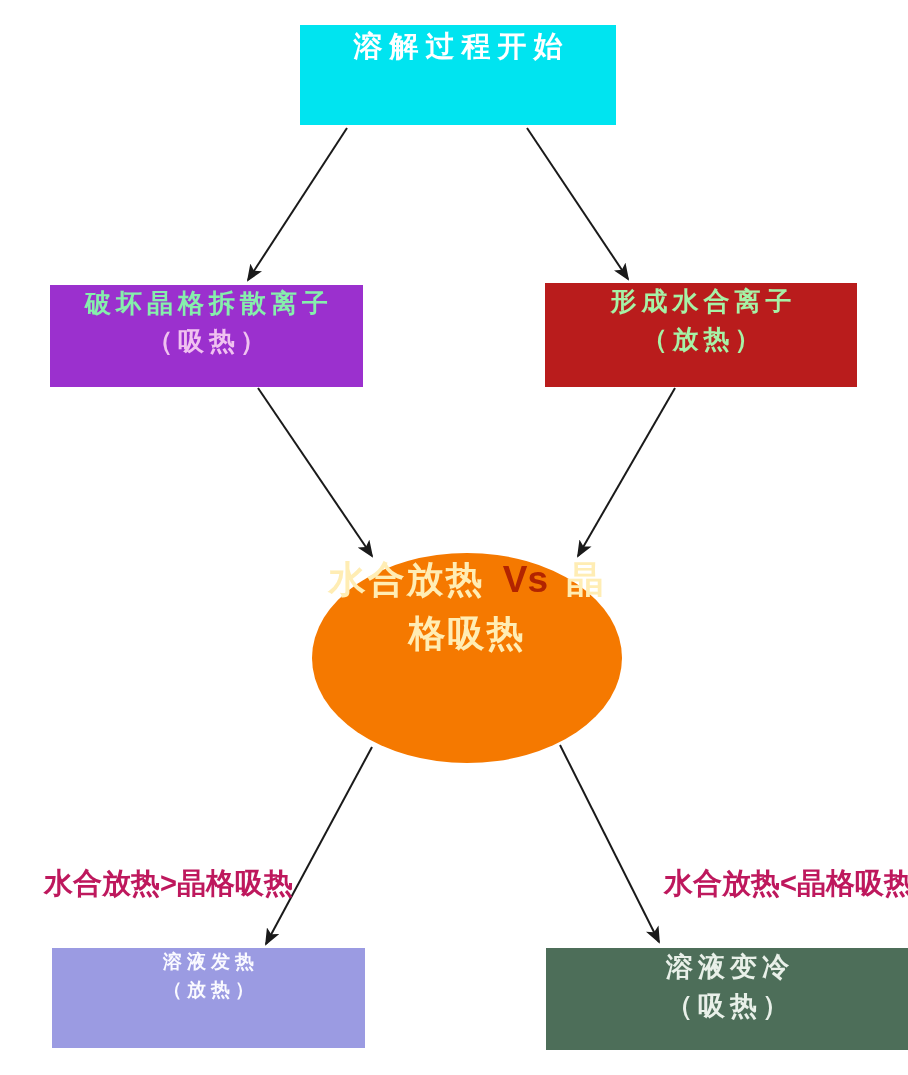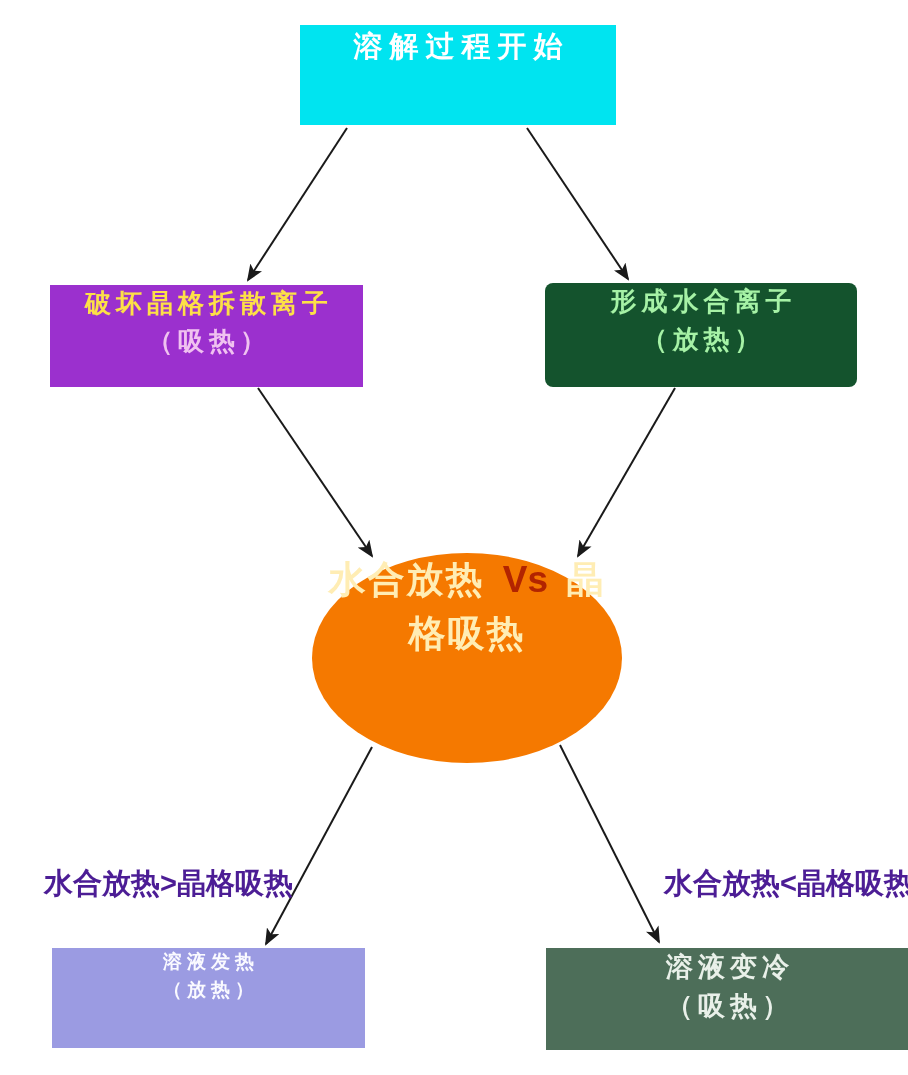--- a/index.html
+++ b/index.html
@@ -77,21 +77,21 @@
   .node-endo {
     left: 546px; top: 948px;
     width: 368px; height: 102px;
     font-size: 27px;
     letter-spacing: 5px;
   }
   .edge-label {
     position: absolute;
     font-size: 29px;
     font-weight: bold;
-    color: #4c1d95;
+    color: #be185d;
     white-space: nowrap;
   }
   .edge-label-left {
     left: 44px; top: 864px;
   }
   .edge-label-right {
     left: 664px; top: 864px;
   }
 </style>
 </head>
@@ -111,25 +111,25 @@
     <line x1="675" y1="388" x2="578" y2="556" stroke="#1a1a1a" stroke-width="2" marker-end="url(#ah)"></line>
     <line x1="372" y1="747" x2="266" y2="944" stroke="#1a1a1a" stroke-width="2" marker-end="url(#ah)"></line>
     <line x1="560" y1="745" x2="659" y2="942" stroke="#1a1a1a" stroke-width="2" marker-end="url(#ah)"></line>
   </svg>
 
   <div class="node node-start" style="background: rgb(0, 228, 240);">
     <span class="ln" style="color: rgb(255, 255, 255);">溶解过程开始</span>
   </div>
 
   <div class="node node-lattice" style="background: rgb(155, 48, 206);">
-    <span class="ln" style="color: #fde047; font-family: Liberation Serif, serif;">破坏晶格拆散离子</span>
+    <span class="ln" style="color: #86efac; font-family: Liberation Serif, serif;">破坏晶格拆散离子</span>
     <span class="ln" style="color: rgb(240, 194, 240);">（吸热）</span>
   </div>
 
-  <div class="node node-hydration" style="background: #14532d; border-radius: 8px;">
+  <div class="node node-hydration" style="background: #b91c1c;">
     <span class="ln" style="color: rgb(166, 242, 166);">形成水合离子</span>
     <span class="ln" style="color: rgb(166, 242, 166);">（放热）</span>
   </div>
 
   <div class="node node-compare" style="background: rgb(245, 121, 0);">
     <span class="ln">
       <span style="color: rgb(255, 237, 180);">水合放热</span>
       <span class="vs" style="color: rgb(178, 36, 0);">Vs</span>
       <span style="color: rgb(255, 237, 180);">晶格吸热</span>
     </span>

